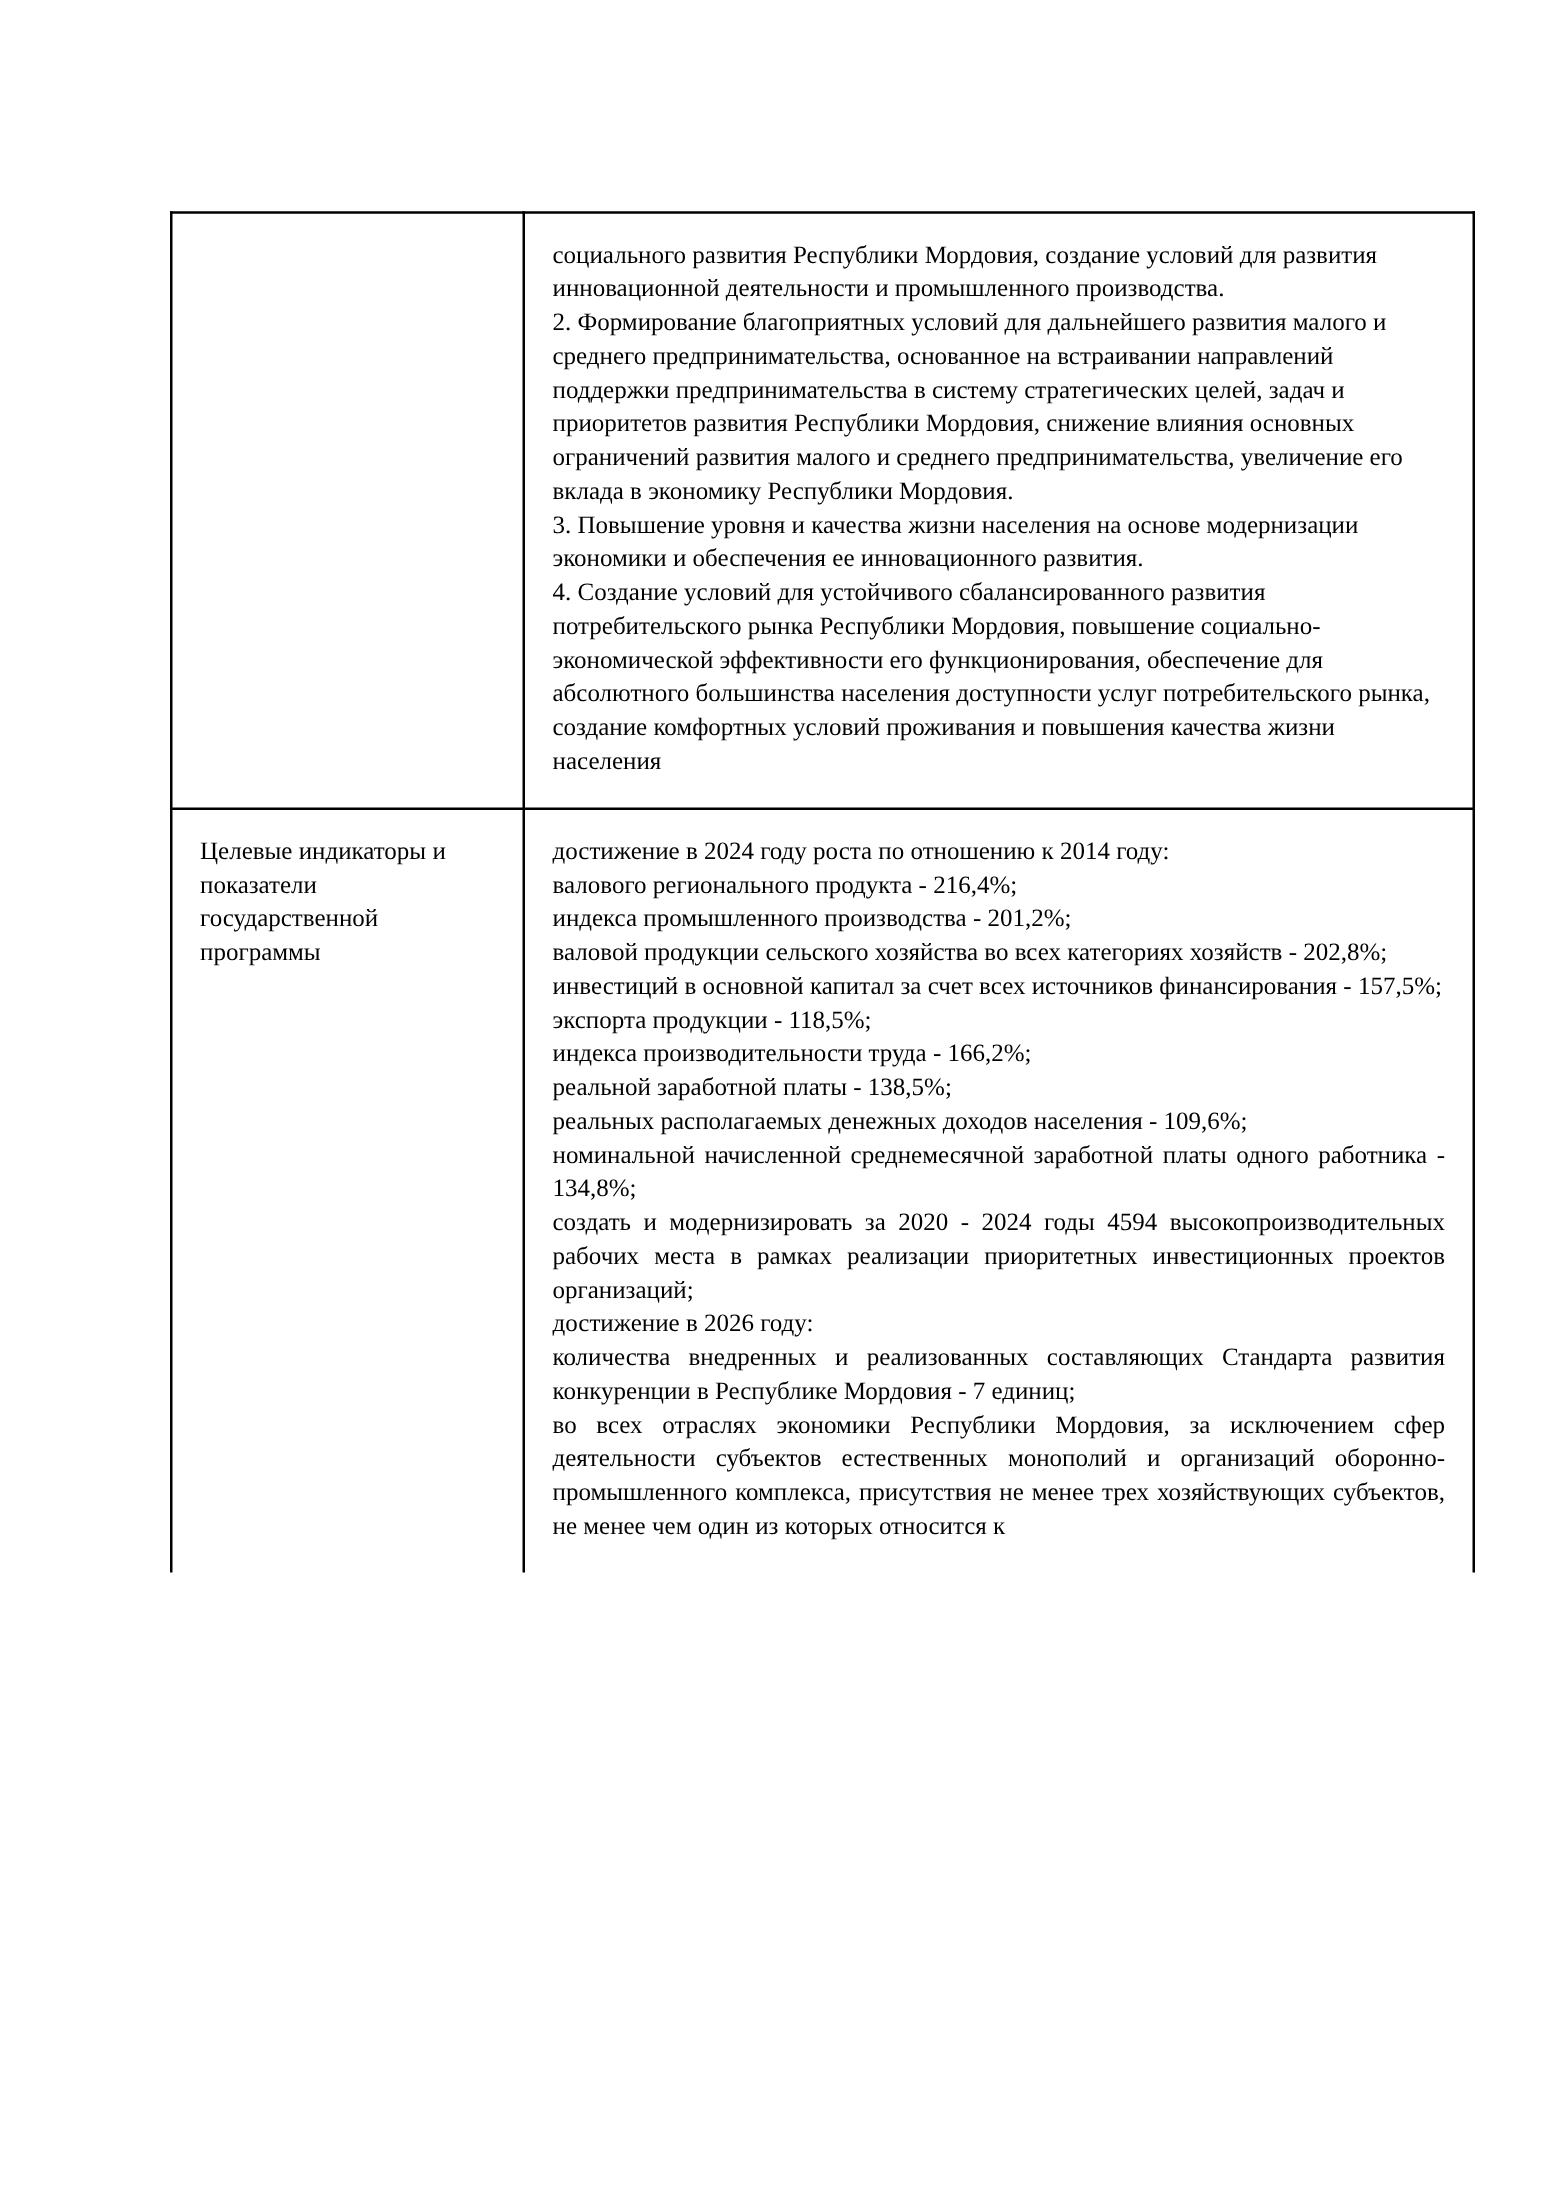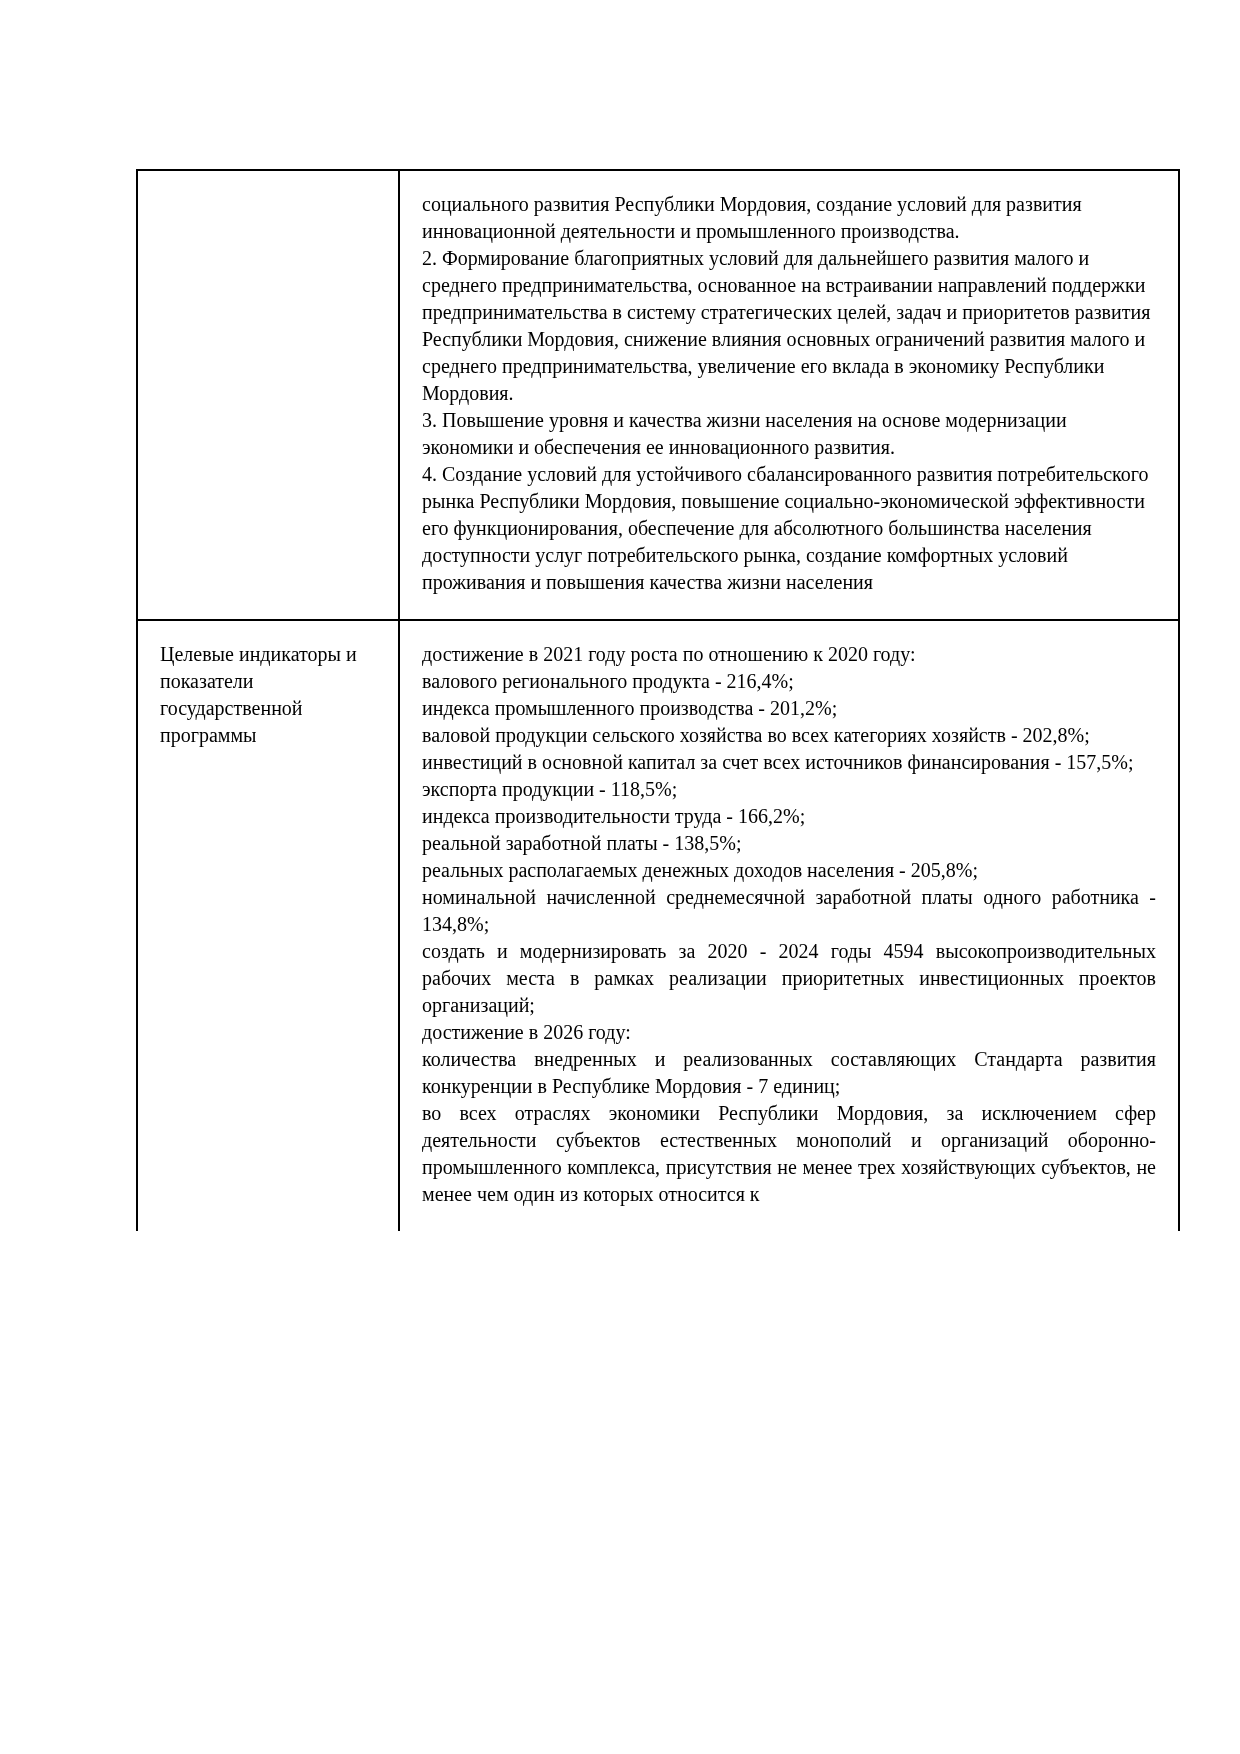--- a/index.html
+++ b/index.html
@@ -24,21 +24,21 @@
     border-collapse: collapse;
     table-layout: fixed;
   }
   td {
     border: 2px solid #000000;
     vertical-align: top;
     padding: 7px 9px 10px 9px;
     font-size: 20px;
     line-height: 27px;
   }
-  td.col-left { width: 262px; }
+  td.col-left { width: 282px; }
   td.col-right { width: auto; }
   
   tr.cut-row td { border-bottom: none; }
   p.para { margin: 0; }
   p.para.just { text-align: justify; }
   p.para.left { text-align: left; }
   .label-text { text-align: left; }
 </style>
 </head>
 <body>
@@ -56,29 +56,29 @@
               <p class="para left">4. Создание условий для устойчивого сбалансированного развития потребительского рынка Республики Мордовия, повышение социально-экономической эффективности его функционирования, обеспечение для абсолютного большинства населения доступности услуг потребительского рынка, создание комфортных условий проживания и повышения качества жизни населения</p>
             </div>
       </td>
     </tr>
     <tr class="cut-row">
       <td class="col-left">
         <p class="label-text">Целевые индикаторы и показатели государственной программы</p>
       </td>
       <td class="col-right">
         <div>
-              <p class="para just">достижение в 2021 году роста по отношению к 2020 году:</p>
+              <p class="para just">достижение в 2024 году роста по отношению к 2014 году:</p>
               <p class="para just">валового регионального продукта - 216,4%;</p>
               <p class="para just">индекса промышленного производства - 201,2%;</p>
               <p class="para just">валовой продукции сельского хозяйства во всех категориях хозяйств - 202,8%;</p>
               <p class="para just">инвестиций в основной капитал за счет всех источников финансирования - 157,5%;</p>
               <p class="para just">экспорта продукции - 118,5%;</p>
               <p class="para just">индекса производительности труда - 166,2%;</p>
               <p class="para just">реальной заработной платы - 138,5%;</p>
-              <p class="para just">реальных располагаемых денежных доходов населения - 205,8%;</p>
+              <p class="para just">реальных располагаемых денежных доходов населения - 109,6%;</p>
               <p class="para just">номинальной начисленной среднемесячной заработной платы одного работника - 134,8%;</p>
               <p class="para just">создать и модернизировать за 2020 - 2024 годы 4594 высокопроизводительных рабочих места в рамках реализации приоритетных инвестиционных проектов организаций;</p>
               <p class="para just">достижение в 2026 году:</p>
               <p class="para just">количества внедренных и реализованных составляющих Стандарта развития конкуренции в Республике Мордовия - 7 единиц;</p>
               <p class="para just">во всех отраслях экономики Республики Мордовия, за исключением сфер деятельности субъектов естественных монополий и организаций оборонно-промышленного комплекса, присутствия не менее трех хозяйствующих субъектов, не менее чем один из которых относится к</p>
             </div>
       </td>
     </tr>
   </tbody>
     </table>

